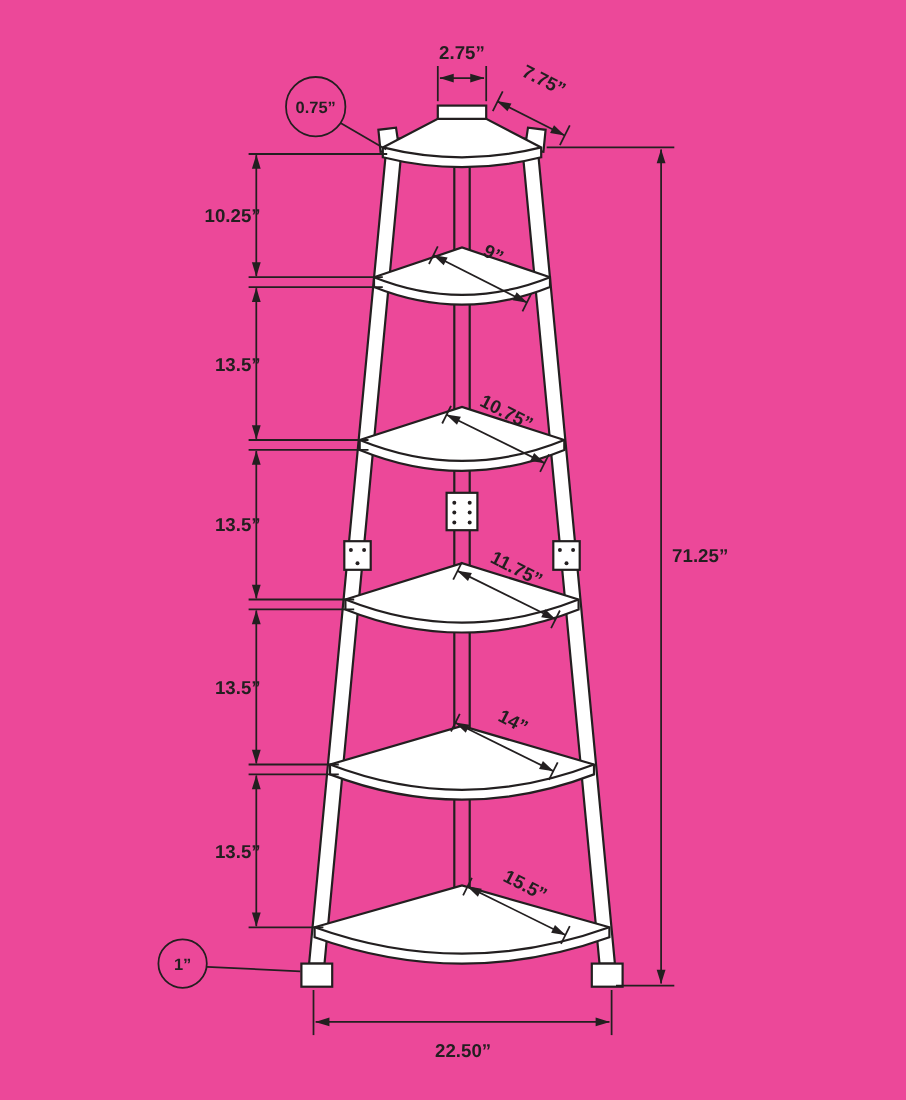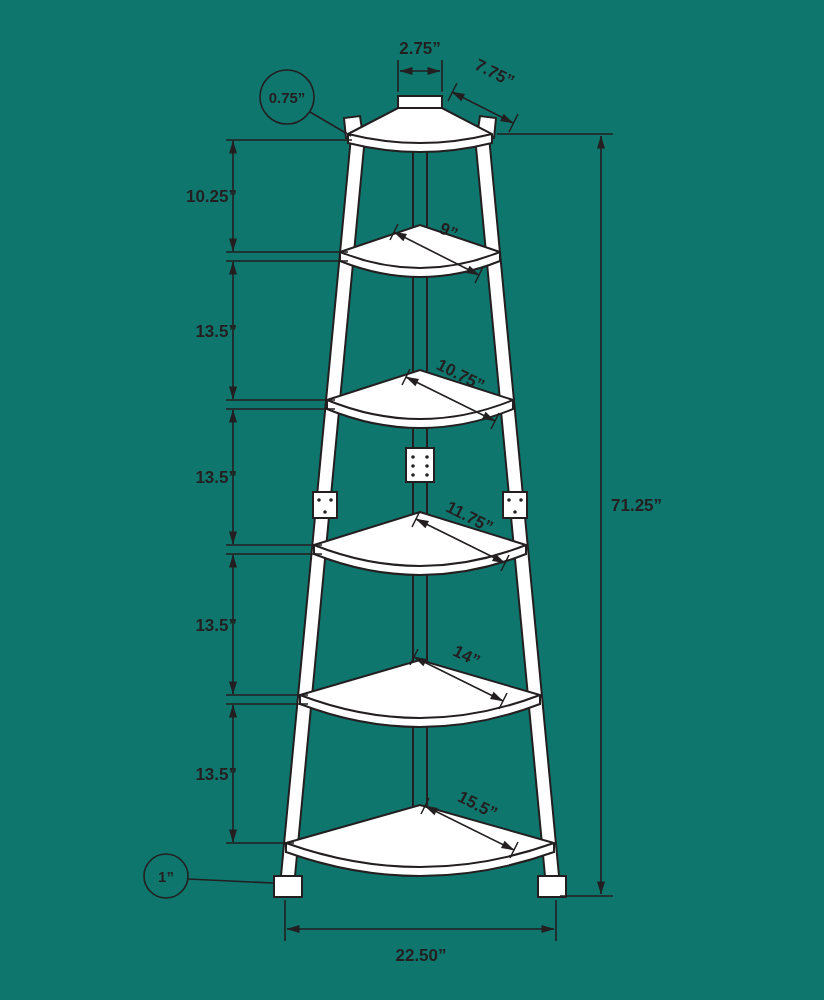--- a/index.html
+++ b/index.html
@@ -4,21 +4,21 @@
 <style>
   html, body {
     margin: 0;
     padding: 0;
     background: #ffffff;
     font-family: "Liberation Sans", sans-serif;
   }
   .page {
     width: 824px;
     height: 1000px;
-    background: #0f766e;
+    background: #ec4899;
     position: relative;
     overflow: hidden;
   }
   svg { display: block; }
   .draw { stroke: #231f20; stroke-width: 2; fill: #ffffff; }
   .draw-line { stroke: #231f20; stroke-width: 2; fill: none; }
   .dim { stroke: #231f20; stroke-width: 1.6; fill: none; }
   .dot { fill: #231f20; stroke: none; }
   .dim-label {
     font-family: "Liberation Sans", sans-serif;

